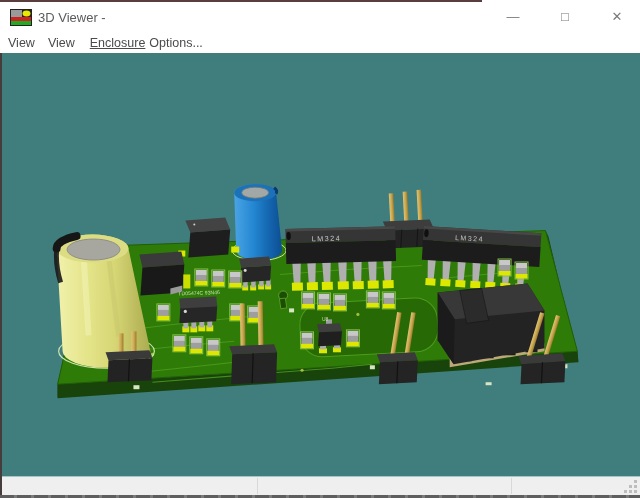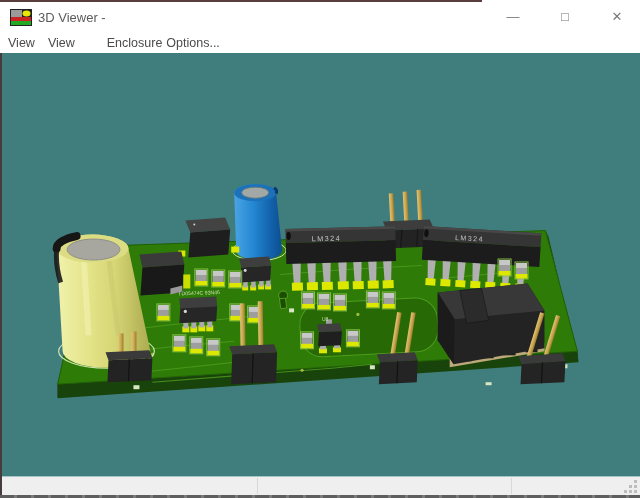--- a/index.html
+++ b/index.html
@@ -13,21 +13,21 @@
   .app-icon{position:absolute;left:10px;top:8px;width:22px;height:17px;}
   .title-text{position:absolute;left:38px;top:0;height:32px;line-height:33px;
     font-size:13px;color:#5b5b5b;white-space:pre;}
   .win-controls{position:absolute;left:498px;top:0;width:134px;height:32px;
     display:flex;justify-content:space-between;align-items:center;}
   .win-btn{width:30px;height:32px;line-height:32px;text-align:center;
     color:#7a7a7a;font-size:13px;cursor:default;}
   .menubar{position:absolute;top:32px;left:0;right:0;height:21px;background:#ffffff;
     display:flex;align-items:center;font-size:12.5px;color:#4b4b4b;}
   .menu-item{display:inline-block;cursor:default;}
-  .mi-0{margin-left:8px;}.mi-1{margin-left:13px;}.mi-2{margin-left:32px;}.mi-3{margin-left:4px;}
+  .mi-0{margin-left:8px;}.mi-1{margin-left:13px;}.mi-2{margin-left:15px;text-decoration:underline;}.mi-3{margin-left:4px;}
   
   .viewport{position:absolute;top:53px;left:2px;width:638px;height:423px;
     background:#407E7E;}
   .viewport-bottom-line{position:absolute;top:476px;left:2px;width:638px;height:1px;background:#A5C6C6;}
   
   .top-edge{position:absolute;top:0;left:0;width:482px;height:2px;background:#5a3e3e;}
   .left-edge{position:absolute;top:53px;left:0;width:2px;height:445px;background:#473c3c;}
   .bottom-edge{position:absolute;top:495px;left:0;width:640px;height:3px;
     background:repeating-linear-gradient(90deg,#5e5e5e 0 14px,#7b7b7b 14px 17px);}
   

